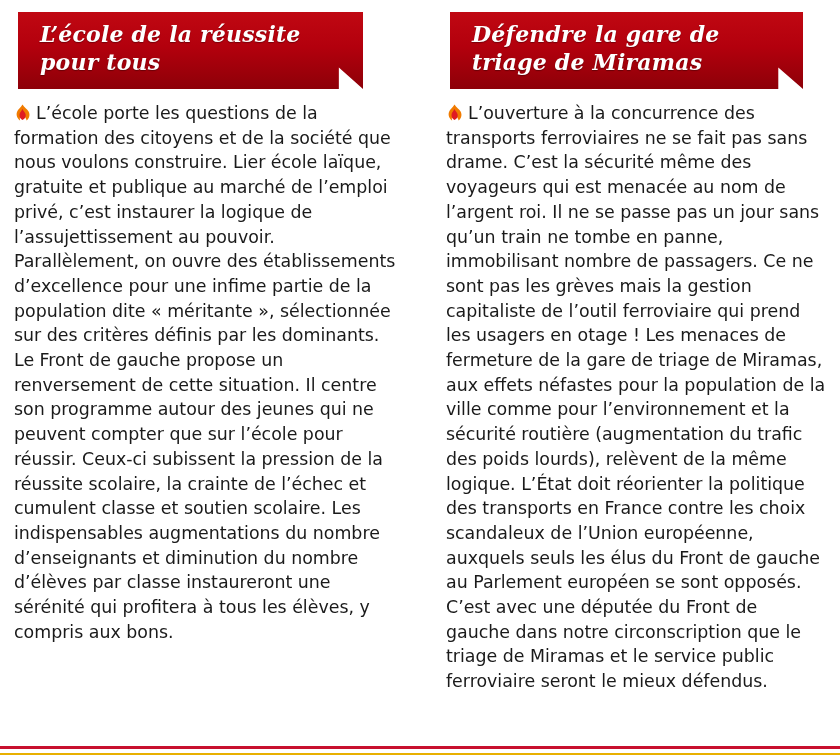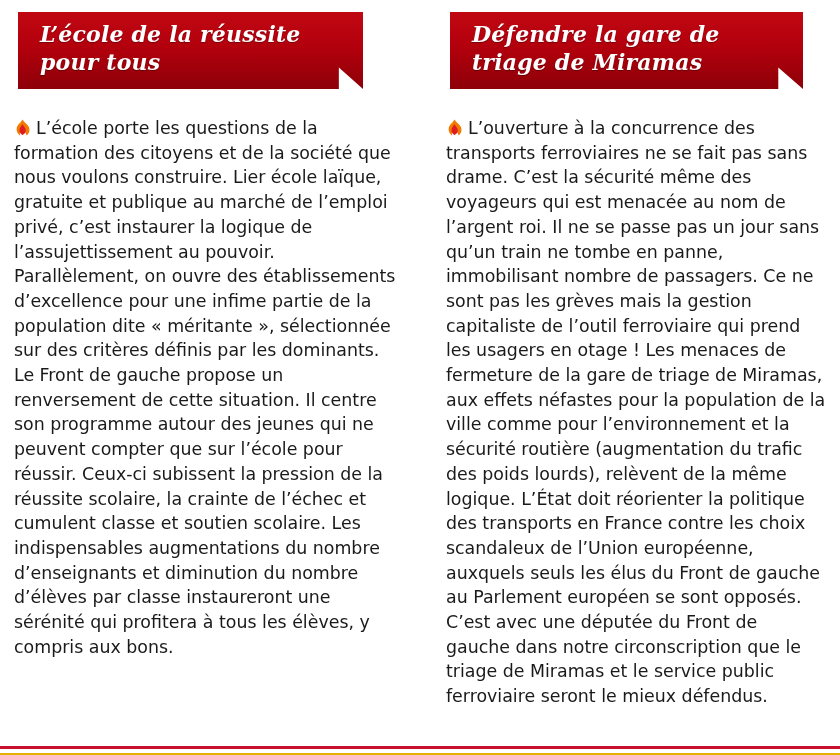--- a/index.html
+++ b/index.html
@@ -64,21 +64,21 @@
     font-family: "DejaVu Serif", serif;
     font-style: italic;
     font-weight: bold;
     font-size: 22px;
     line-height: 1.25;
     letter-spacing: 0.2px;
     text-shadow: 0 1px 1px rgba(0,0,0,0.35);
   }
 
   .body-text {
-    margin-top: 27px;
+    margin-top: 12px;
     font-family: "DejaVu Sans", sans-serif;
     font-size: 17.4px;
     line-height: 1.42;
     color: #1a1a1a;
     text-align: left;
     position: relative;
   }
   .body-text p {
     margin: 0;
     text-indent: 22px;

